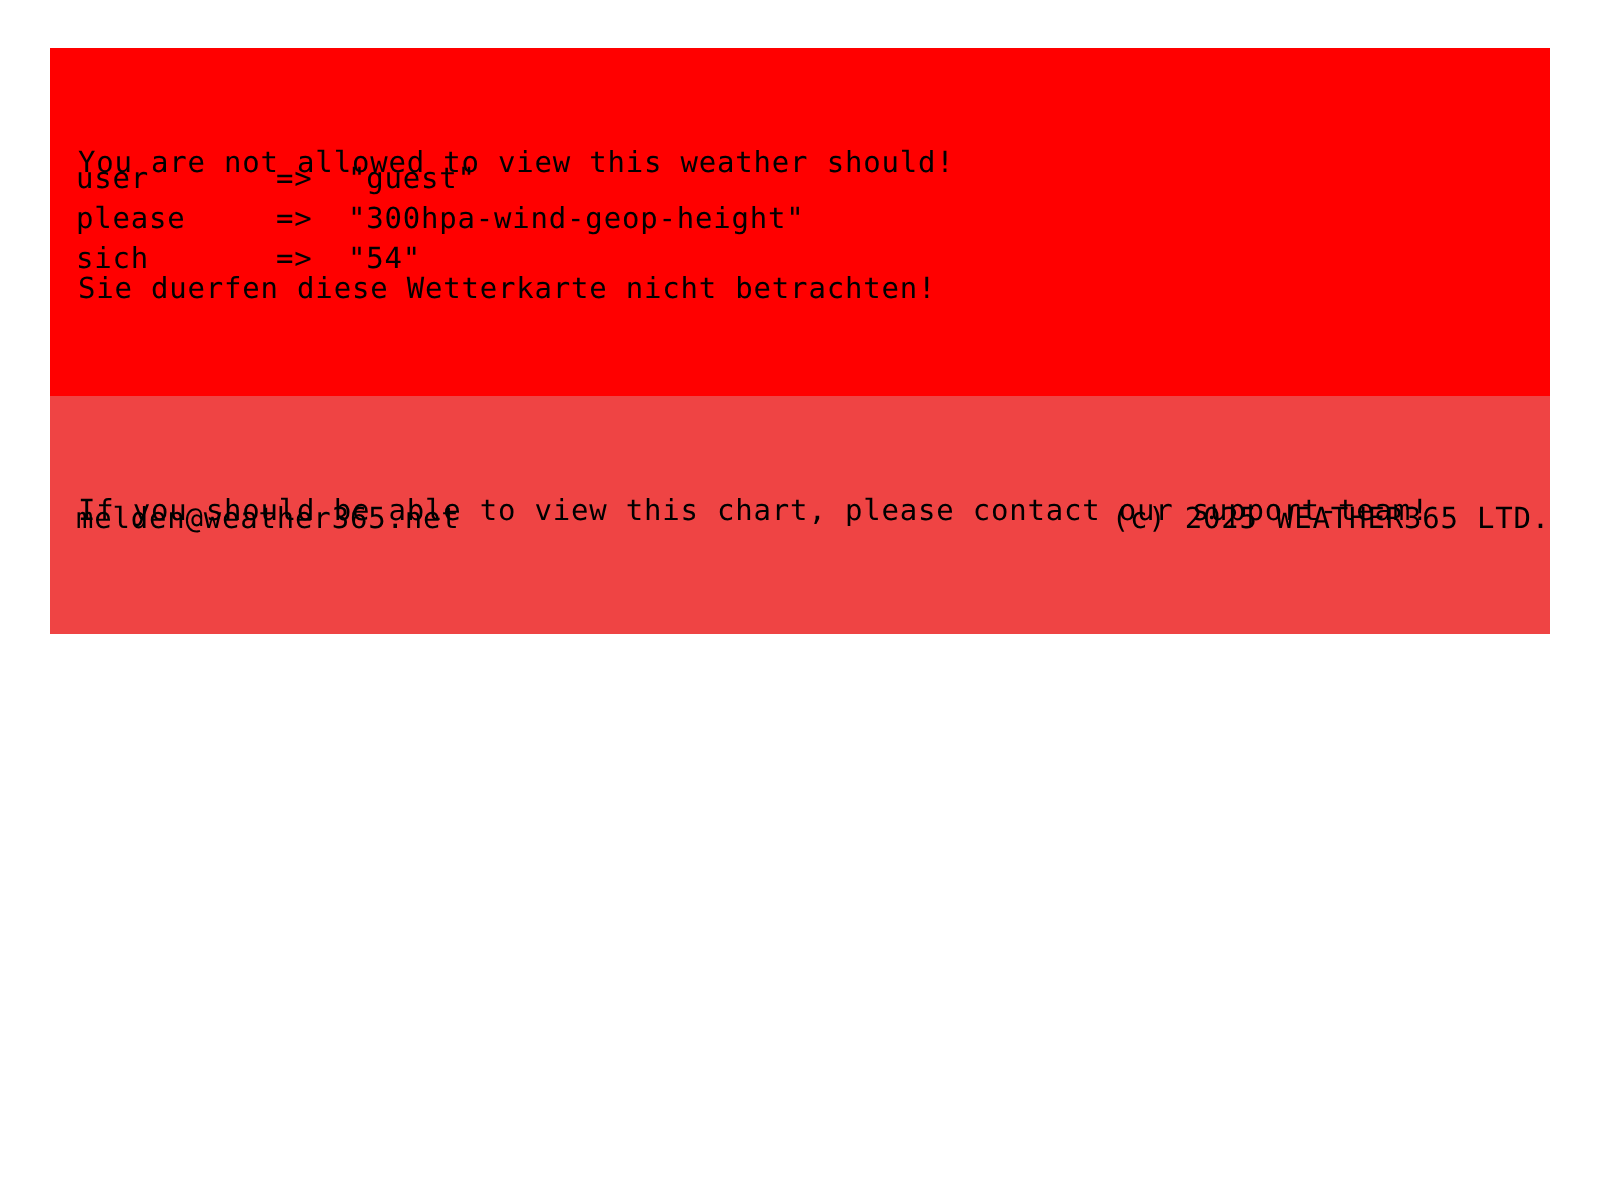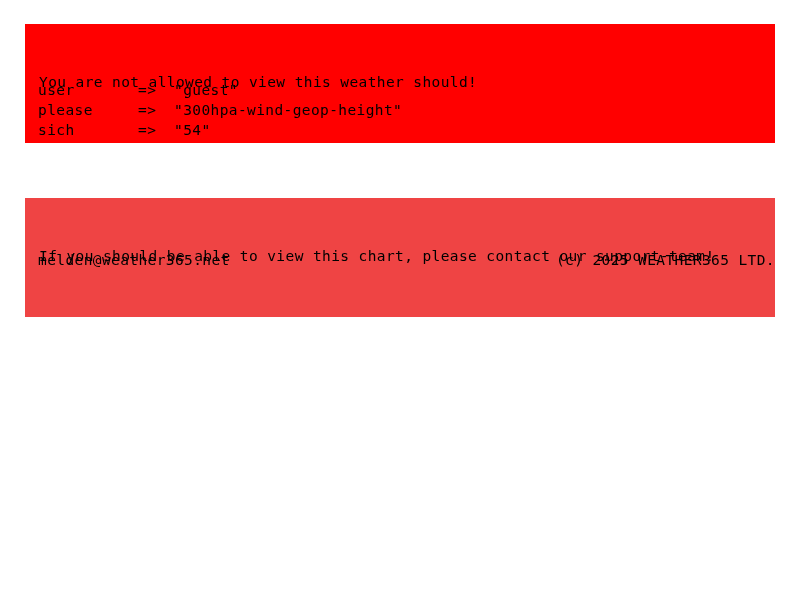--- a/index.html
+++ b/index.html
@@ -91,20 +91,21 @@
     text-align: right;
   }
 </style>
 </head>
 <body>
 
 <div class="page">
 
   <div class="banner banner-deny">
     <span class="line">You are not allowed to view this weather should!</span>
+    <span class="line">Sie duerfen diese Wetterkarte nicht betrachten!</span>
   </div>
 
   <div class="params">
     <table>
       <tbody>
         <tr>
           <td class="col-key">user</td>
           <td class="col-arrow">=&gt;</td>
           <td class="col-val">"guest"</td>
         </tr>

